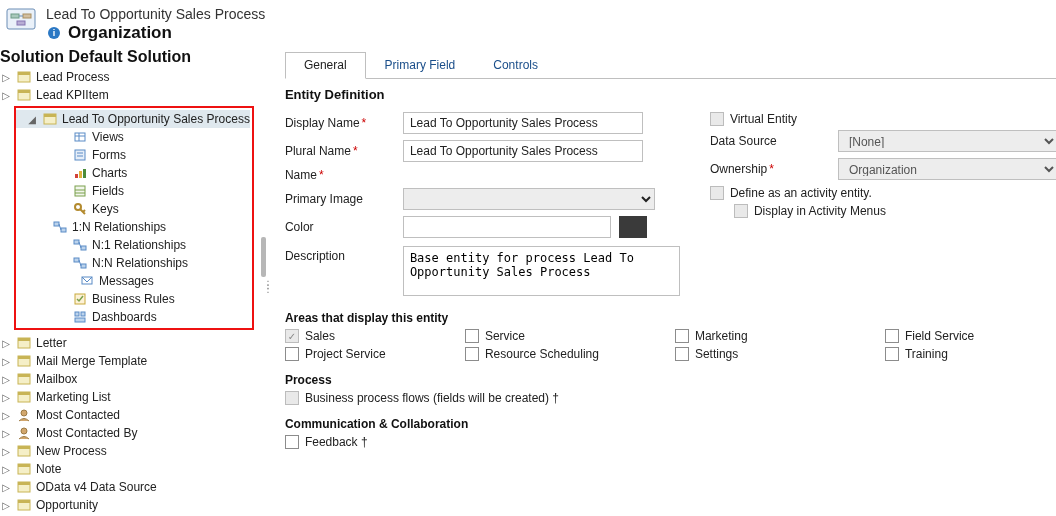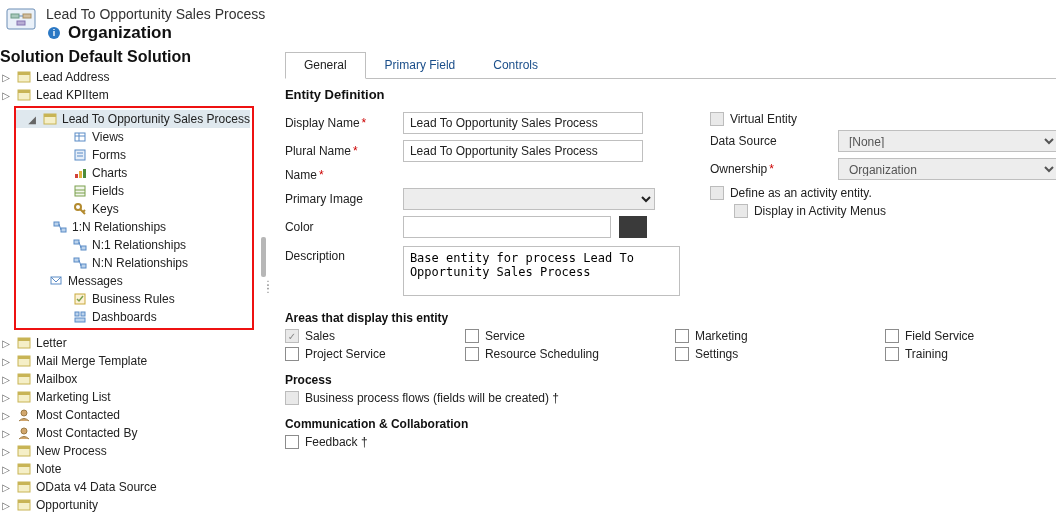--- a/index.html
+++ b/index.html
@@ -266,21 +266,21 @@
     <ul class="tree" id="tree">
         <li>
           <div class="row indent1 ">
     <span class="tw">▷</span>
     <span class="ic">
               <svg width="14" height="14">
                 <rect x="1" y="2" width="12" height="10" fill="#f5efc7" stroke="#c8b455"></rect>
                 <rect x="1" y="2" width="12" height="3" fill="#c8b455"></rect>
               </svg>
             </span>
-    <span class="lbl">Lead Address</span>
+    <span class="lbl">Lead Process</span>
   </div>
         </li>
         <li>
           <div class="row indent1 ">
     <span class="tw">▷</span>
     <span class="ic">
               <svg width="14" height="14">
                 <rect x="1" y="2" width="12" height="10" fill="#f5efc7" stroke="#c8b455"></rect>
                 <rect x="1" y="2" width="12" height="3" fill="#c8b455"></rect>
               </svg>
@@ -380,21 +380,21 @@
     <span class="tw"></span>
     <span class="ic">
                 <svg width="14" height="14">
                   <rect x="1" y="2" width="5" height="4" fill="#bcd3ec" stroke="#5a8bc6"></rect>
                   <rect x="8" y="8" width="5" height="4" fill="#bcd3ec" stroke="#5a8bc6"></rect>
                   <path d="M6 4 L8 10" stroke="#5a8bc6"></path>
                 </svg>
               </span>
     <span class="lbl">N:N Relationships</span>
   </div>
-            <div class="row" style="padding-left:16px">
+            <div class="row" style="padding-left:47px">
     <span class="tw"></span>
     <span class="ic">
                 <svg width="14" height="14">
                   <rect x="2" y="3" width="10" height="7" fill="#fff" stroke="#5a8bc6"></rect>
                   <path d="M2 3 L7 8 L12 3" fill="none" stroke="#5a8bc6"></path>
                 </svg>
               </span>
     <span class="lbl">Messages</span>
   </div>
             <div class="row" style="padding-left:40px">

